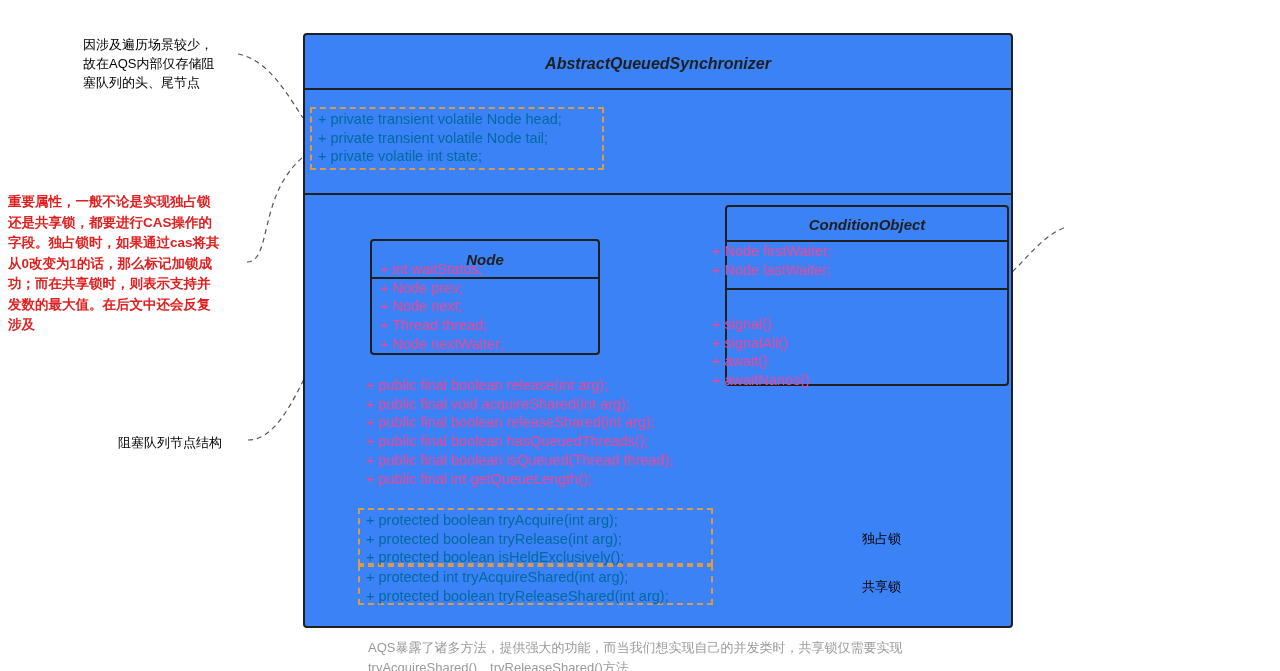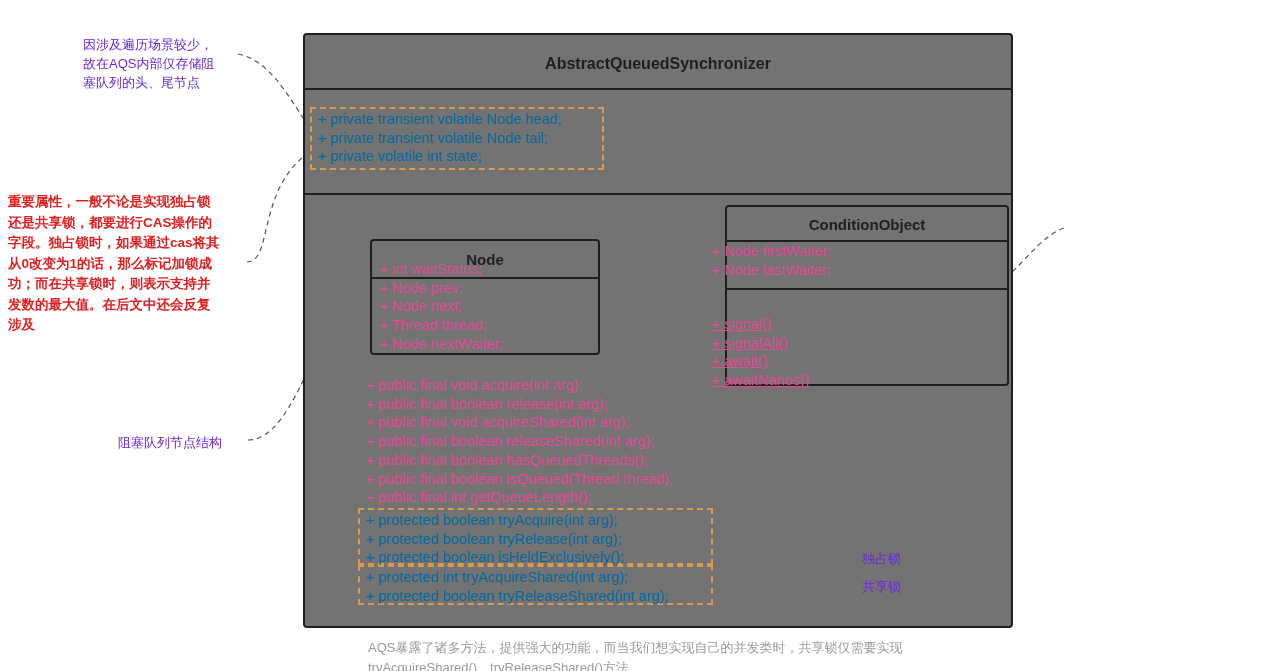--- a/index.html
+++ b/index.html
@@ -17,21 +17,22 @@
     background: #ffffff;
     overflow: hidden;
   }
 
   
   .uml-box {
     position: absolute;
     box-sizing: border-box;
     border: 2.5px solid #1f1f1f;
     border-radius: 4px;
-    background: #737373;
+    background: #3b82f6;
+    font-style: italic;
   }
   #aqs-box {
     left: 303px;
     top: 33px;
     width: 710px;
     height: 595px;
   }
   .uml-divider {
     position: absolute;
     left: 0;
@@ -79,21 +80,21 @@
     position: absolute;
     font-size: 14.5px;
     line-height: 18.7px;
     color: #ec4899;
     white-space: nowrap;
   }
   .members div { white-space: nowrap; }
 
   #node-fields  { left: 380px; top: 260px; }
   #cond-fields  { left: 712px; top: 242px; }
-  #cond-methods { left: 712px; top: 315px; text-decoration: underline; }
+  #cond-methods { left: 712px; top: 315px; }
   #aqs-publics  { left: 366px; top: 376px; line-height: 18.7px; }
 
   
   .orange-box {
     position: absolute;
     box-sizing: border-box;
     border: 2px dashed #d99a4e;
     background: transparent;
   }
   #attr-orange {
@@ -124,36 +125,36 @@
   }
   #attr-text   { left: 318px; top: 110px; }
   #excl-text   { left: 366px; top: 511px; }
   #shared-text { left: 366px; top: 568px; }
 
   
   .anno {
     position: absolute;
     font-size: 13px;
     line-height: 19px;
-    color: #6d28d9;
+    color: #000000;
     white-space: pre-line;
   }
   .anno-red {
     position: absolute;
     font-size: 13.5px;
     line-height: 20.5px;
     color: #e02020;
     font-weight: bold;
     white-space: pre-line;
   }
   #anno-head   { left: 83px;   top: 35px;  width: 200px; }
   #anno-state  { left: 8px;    top: 192px; width: 238px; }
   #anno-node   { left: 118px;  top: 433px; }
   #anno-cond   { left: 1068px; top: 214px; width: 200px; }
-  #anno-excl   { left: 862px;  top: 529px; margin-top: 20px; }
+  #anno-excl   { left: 862px;  top: 529px; }
   #anno-shared { left: 862px;  top: 577px; }
   #anno-bottom {
     left: 368px;
     top: 638px;
     width: 620px;
     font-size: 13px;
     line-height: 20px;
     color: #9a9a9a;
   }
 
@@ -222,21 +223,20 @@
     <div>+ Node lastWaiter;</div>
   </div>
   <div class="members" id="cond-methods">
     <div>+ signal()</div>
     <div>+ signalAll()</div>
     <div>+ await()</div>
     <div>+ awaitNanos()</div>
   </div>
 
   <div class="members" id="aqs-publics">
-    <div>+ public final void acquire(int arg);</div>
     <div>+ public final boolean release(int arg);</div>
     <div>+ public final void acquireShared(int arg);</div>
     <div>+ public final boolean releaseShared(int arg);</div>
     <div>+ public final boolean hasQueuedThreads();</div>
     <div>+ public final boolean isQueued(Thread thread);</div>
     <div>+ public final int getQueueLength();</div>
   </div>
 
   <div class="orange-box" id="excl-orange"></div>
   <div class="orange-text" id="excl-text">

